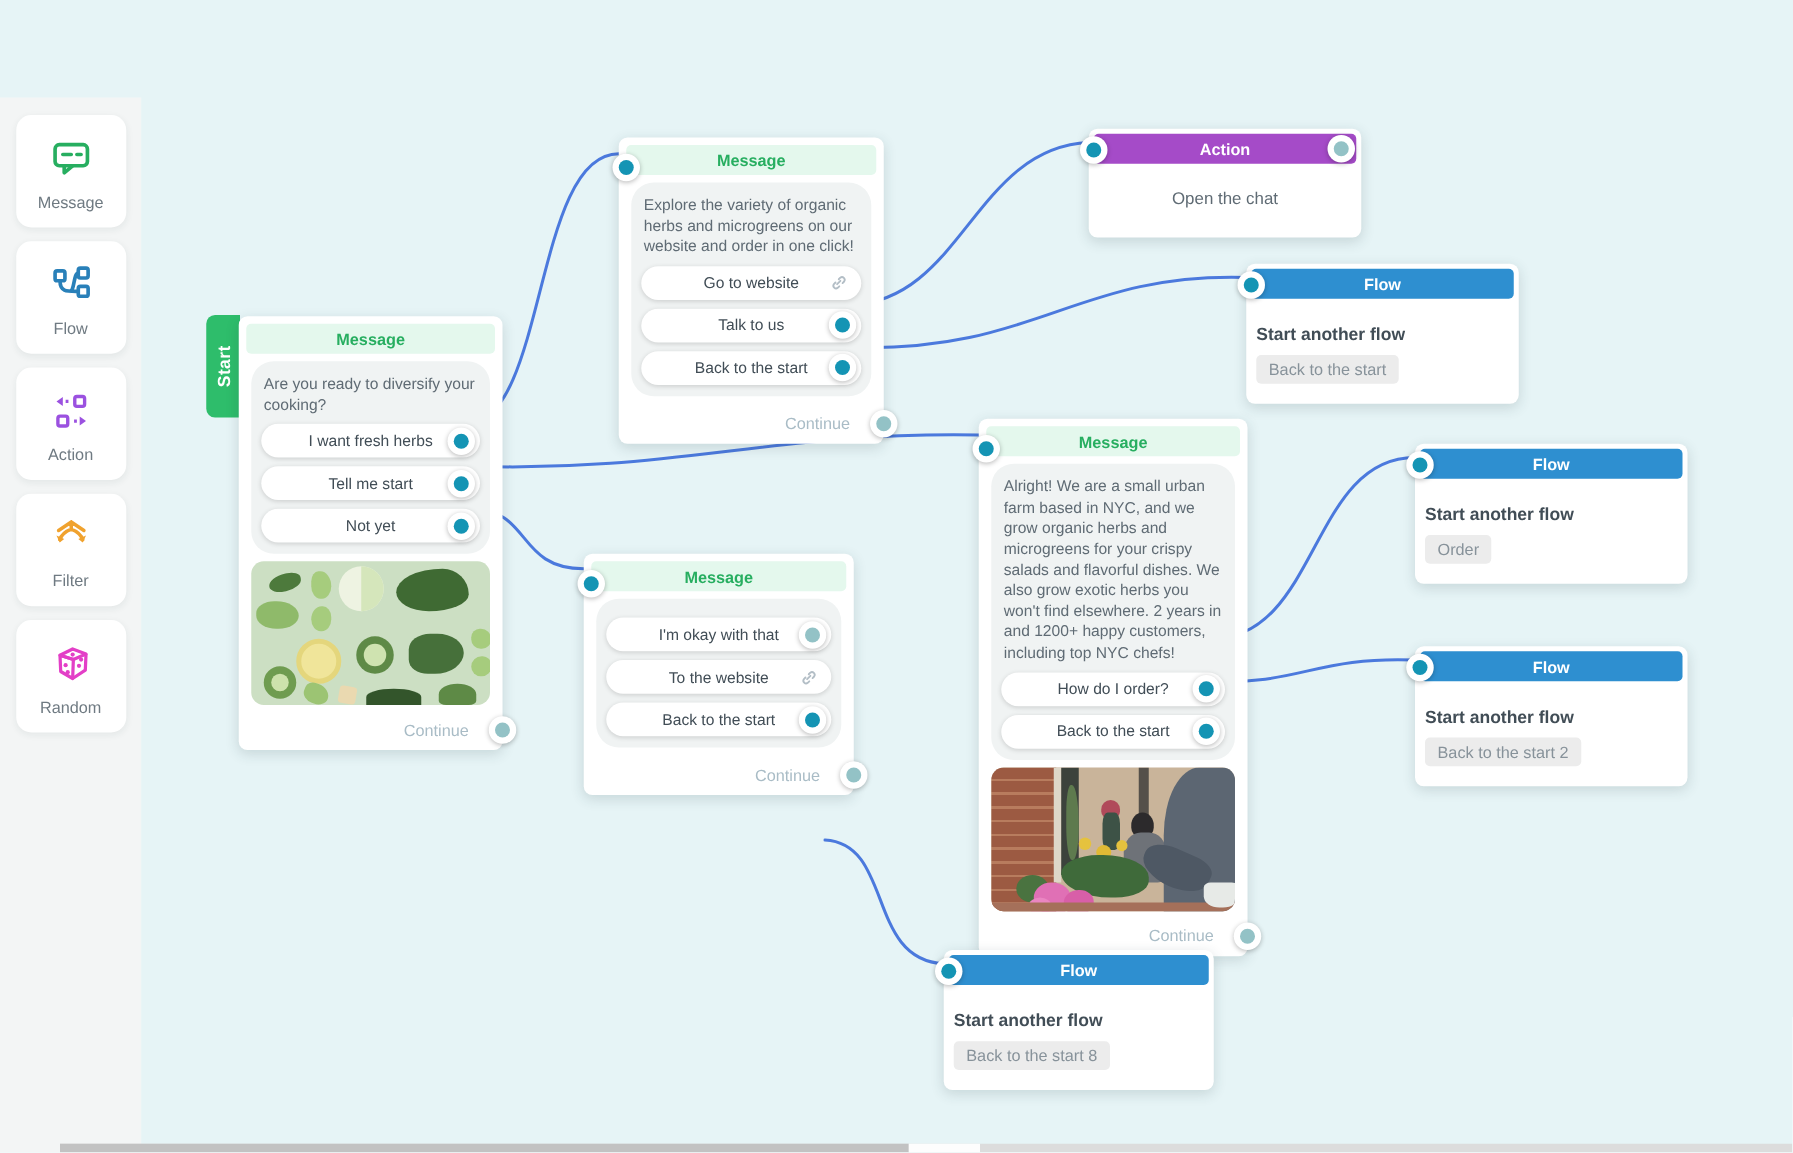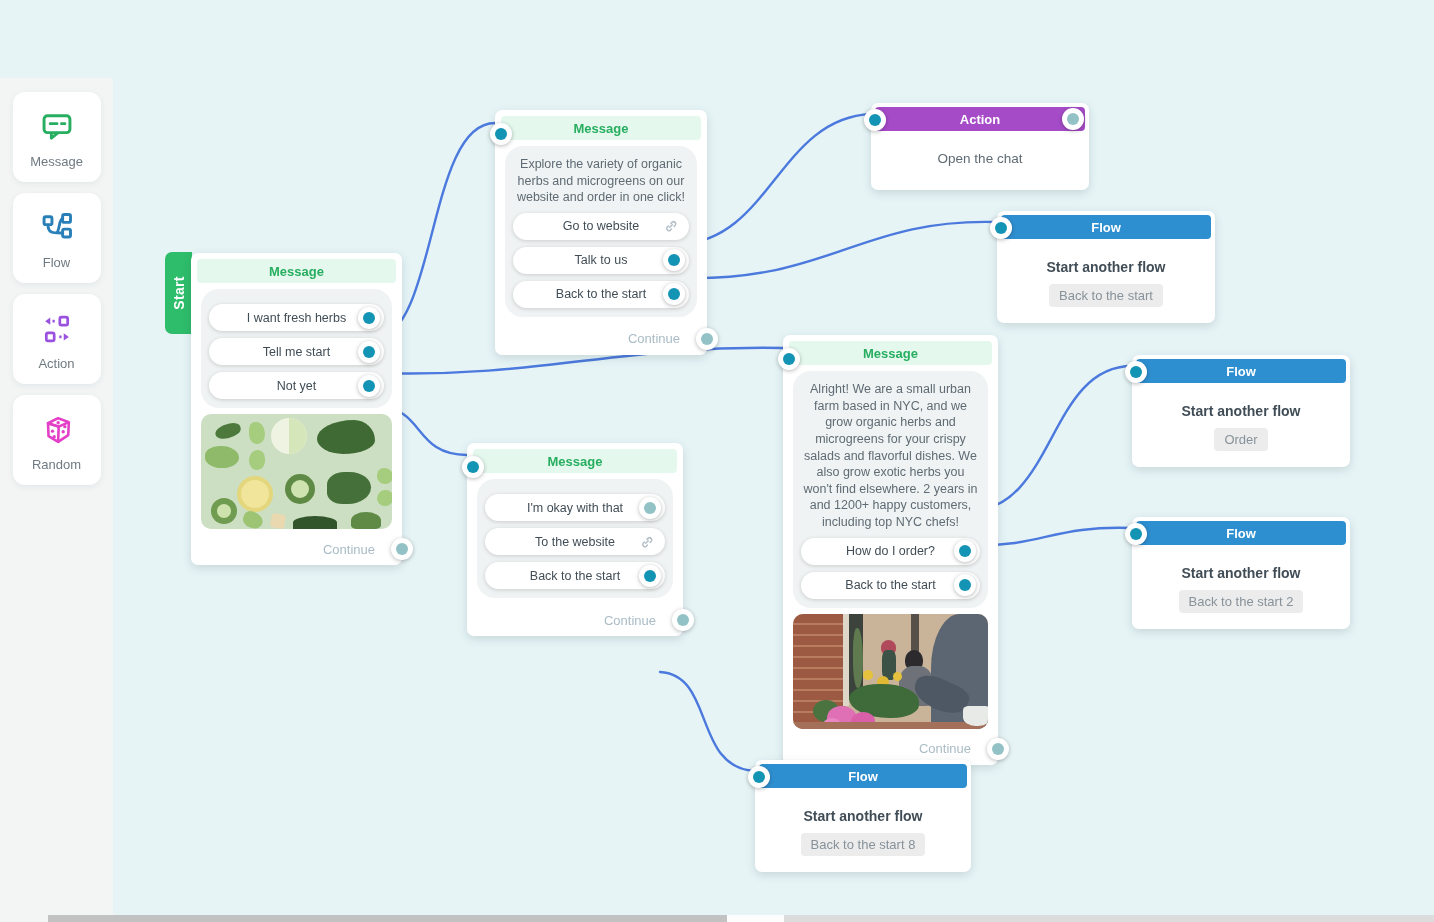--- a/index.html
+++ b/index.html
@@ -25,38 +25,38 @@
   .wires { position:absolute; left:0; top:0; width:1434px; height:922px; z-index:1; pointer-events:none; }
   .wires path { fill:none; stroke:#2f63d8; stroke-width:2.4; stroke-linecap:round; opacity:.85; }
 
   
   .node { position:absolute; background:#fff; border-radius:7px; box-shadow:0 3px 10px rgba(40,60,70,.16); z-index:2; }
   .node-head { margin:6px; height:24px; border-radius:4px; display:flex; align-items:center; justify-content:center; font-size:13px; cursor:grab; position:relative; }
   .head-msg  { background:#e4f8ed; color:#27ae60; font-weight:bold; }
   .head-action { background:#a54bc8; color:#fff; font-weight:bold; margin:4px; }
   .head-flow { background:#2e8fd0; color:#fff; font-weight:bold; margin:4px; }
 
-  .bubble { margin:2px 10px 6px 10px; background:#f0f3f3; border-radius:18px; padding:8px;text-align:center; }
+  .bubble { margin:2px 10px 6px 10px; background:#f0f3f3; border-radius:18px; padding:8px; }
   .bubble p { color:#5f6b74; font-size:12.5px; line-height:1.33; margin:2px 2px 6px 2px; }
   .qbtn { position:relative; background:#fff; border-radius:15px; height:27px; margin:7px 0; display:flex; align-items:center; justify-content:center; font-size:12.5px; color:#414d56; box-shadow:0 1px 4px rgba(0,0,0,.16); cursor:pointer; }
   .qbtn:last-child { margin-bottom:1px; }
 
   .port { width:22px; height:22px; background:#fff; border-radius:50%; box-shadow:0 1px 4px rgba(0,0,0,.28); display:flex; align-items:center; justify-content:center; z-index:3; cursor:pointer; }
   .port::after { content:''; width:12px; height:12px; border-radius:50%; background:#1494b4; }
   .port.pale::after { background:#93c2c6; }
   .qbtn .port { position:absolute; right:4px; top:50%; transform:translateY(-50%); }
   .in-port { position:absolute; left:-11px; top:7px; }
   .link-ic { position:absolute; right:11px; top:50%; transform:translateY(-50%); display:flex; }
 
   .node-img { margin:4px 10px; border-radius:10px; height:115px; overflow:hidden; position:relative; }
 
   .node-foot { position:relative; display:flex; justify-content:flex-end; align-items:center; height:32px; padding-right:27px; color:#a9bcc6; font-size:13px; }
   .node-foot .port { position:absolute; right:-11px; top:50%; transform:translateY(-50%); }
 
-  .flow-body { text-align:center; padding:8px 8px 16px 8px; }
+  .flow-body { text-align:left; padding:8px 8px 16px 8px; }
   .flow-title { color:#414d56; font-weight:bold; font-size:14px; margin:8px 0 9px 0; }
   .chip { display:inline-block; background:#ececec; color:#87929a; font-size:13px; padding:4px 10px; border-radius:4px; }
   .action-body { text-align:center; padding:16px 10px 24px 10px; color:#5f6b74; font-size:13.5px; }
   .head-action .port.pale { position:absolute; right:1px; top:1px; }
 
   .start-tab { position:absolute; left:165px; top:252px; width:27px; height:82px; background:#2ebd6b; border-radius:7px 0 0 7px; z-index:2; display:flex; align-items:center; justify-content:center; cursor:pointer; }
   .start-tab span { transform:rotate(-90deg); color:#fff; font-weight:bold; font-size:14px; letter-spacing:.3px; }
 
   
   .veg { background:#ccdfc3; }
@@ -108,20 +108,30 @@
             <path d="M14 9 h-4" stroke="#9b51e0" stroke-width="2.4" stroke-dasharray="2 2"></path>
             <path d="M10 5.8 L5.5 9 L10 12.2 Z" fill="#9b51e0"></path>
             <rect x="6.5" y="19.5" width="7" height="7" rx="1.5" fill="none" stroke="#9b51e0" stroke-width="2.4"></rect>
             <path d="M18 23 h4" stroke="#9b51e0" stroke-width="2.4" stroke-dasharray="2 2"></path>
             <path d="M22 19.8 L26.5 23 L22 26.2 Z" fill="#9b51e0"></path>
           </svg>
       </span>
       <span class="side-label">Action</span>
     </div>
 
+    <div class="side-card">
+      <span style="display:flex">
+        <svg viewBox="0 0 32 32">
+            <path d="M16 5 L25 11 M16 5 L7 11 M16 5 L16 10 M16 10 C11 12 9 14 7.8 17.5 M16 10 C21 12 23 14 24.2 17.5" fill="none" stroke="#f0a22e" stroke-width="2.5" stroke-linecap="round"></path>
+            <path d="M5.5 14.5 L7.8 19.5 L11 17 Z" fill="#f0a22e"></path>
+            <path d="M26.5 14.5 L24.2 19.5 L21 17 Z" fill="#f0a22e"></path>
+          </svg>
+      </span>
+      <span class="side-label">Filter</span>
+    </div>
 
 
 
     <div class="side-card">
       <span style="display:flex">
         <svg viewBox="0 0 32 32">
             <path d="M8 10 L17 5.5 L26.5 9 L17.5 13 Z" fill="none" stroke="#e33fc7" stroke-width="2.3" stroke-linejoin="round"></path>
             <path d="M8 10 L8.5 21.5 L17 26.5 L17.5 13 Z" fill="none" stroke="#e33fc7" stroke-width="2.3" stroke-linejoin="round"></path>
             <path d="M26.5 9 L26 20.5 L17 26.5" fill="none" stroke="#e33fc7" stroke-width="2.3" stroke-linejoin="round"></path>
             <circle cx="12" cy="17" r="1.5" fill="#e33fc7"></circle>
@@ -148,20 +158,21 @@
 
   <div class="start-tab">
     <span>Start</span>
   </div>
 
   <div class="node" style="left:191px; top:253px; width:211px;">
     <div class="node-head head-msg">
       <span>Message</span>
     </div>
     <div class="bubble">
+      <p>Are you ready to diversify your cooking?</p>
       <div class="qbtn">
         <span>I want fresh herbs</span>
         <span class="port"></span>
       </div>
       <div class="qbtn">
         <span>Tell me start</span>
         <span class="port"></span>
       </div>
       <div class="qbtn">
         <span>Not yet</span>

